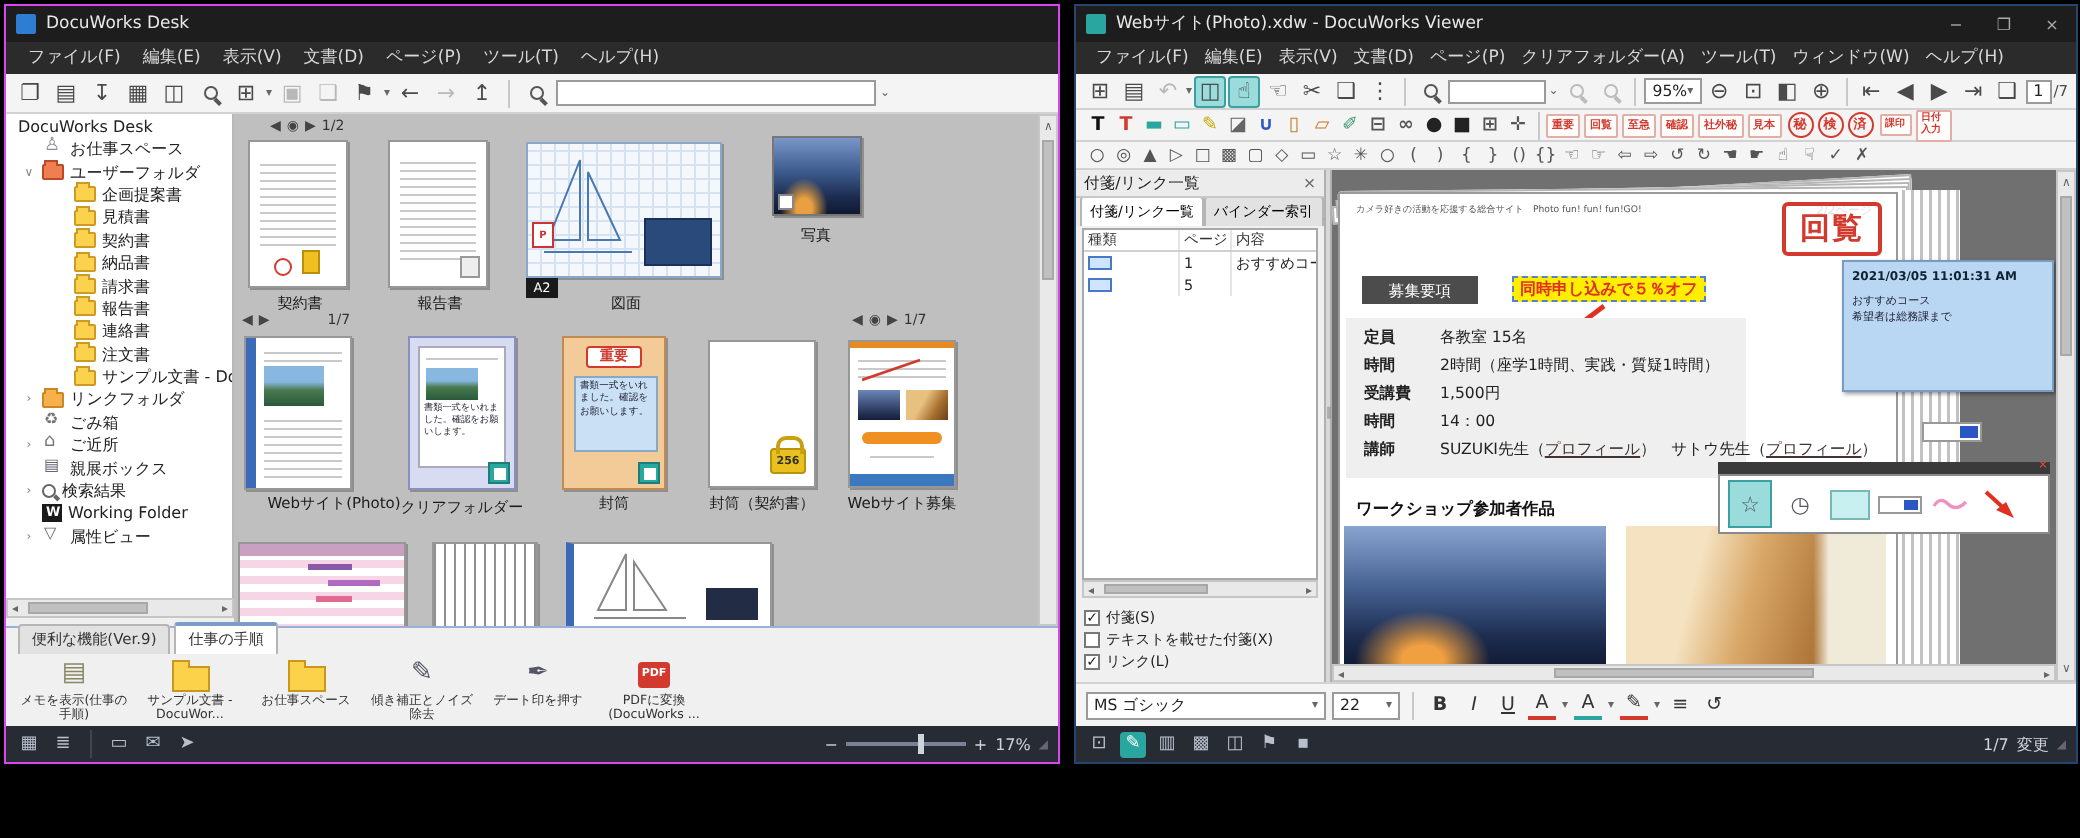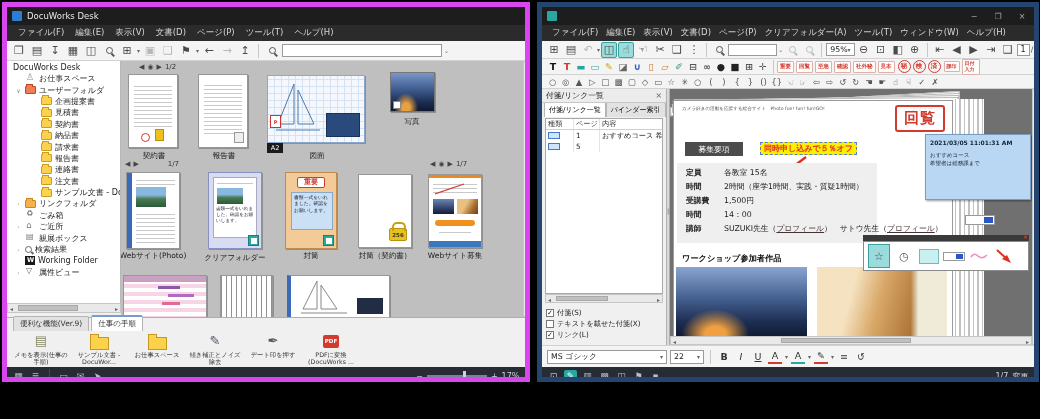--- a/index.html
+++ b/index.html
@@ -1,20 +1,20 @@
 <!DOCTYPE html>
 <html><head>
 <meta charset="utf-8">
 <style>
 *{margin:0;padding:0;box-sizing:border-box}
 html,body{width:1040px;height:419px;background:#000;font-family:"DejaVu Sans",sans-serif;overflow:hidden}
 body{position:relative}
 .abs{position:absolute}
 .flex{display:flex;align-items:center}
-.win{position:absolute;background:#f0f0f0;border:5px solid #d946ef;overflow:hidden}
+.win{position:absolute;background:#f0f0f0;border:1px solid #d946ef;overflow:hidden}
 .tbar{height:18px;background:#1d1d1d;color:#e8e8e8;font-size:8.5px;display:flex;align-items:center;gap:5px;padding:0 5px}
 .appico{width:10px;height:10px;border-radius:1px;flex:none}
 .winctl{margin-left:auto;display:flex;gap:10px;color:#aaa;font-size:8px}
 .winctl span{width:14px;text-align:center}
 .mbar{height:16px;background:#2b2b2b;color:#d8d8d8;font-size:8.5px;display:flex;align-items:center;gap:1px;padding:0 6px}
 .mbar span{padding:1px 5px;white-space:nowrap}
 .tools{background:#f4f4f4;border-bottom:1px solid #d2d2d2;display:flex;align-items:center;gap:2px;font-size:11px;color:#4a4a4a;padding:0 4px}
 .tbi{min-width:16px;height:16px;display:flex;align-items:center;justify-content:center;white-space:nowrap}
 .tbi.dis{opacity:.35}
 .tbi.sel{background:#9adbdb;border:1px solid #3aa0a0;border-radius:2px}
@@ -77,21 +77,21 @@
 .stampbtn{border:1px solid #e2aea6;background:#fffdfc;color:#d23a2e;font-size:5.5px;font-weight:bold;padding:1.5px 2px;white-space:nowrap;border-radius:1px}
 .stampround{width:13px;height:13px;border:1.2px solid #d23a2e;border-radius:50%;color:#d23a2e;font-size:6.5px;font-weight:bold;display:flex;align-items:center;justify-content:center}
 .shape{width:13.2px;text-align:center;font-size:8.5px;color:#555}
 .panelhdr{position:absolute;background:#ececec;border-bottom:1px solid #c8c8c8;font-size:7.8px;color:#222;display:flex;align-items:center;padding:0 4px}
 .ptab{padding:2px 4px;border:1px solid #b5b5b5;border-bottom:none;background:#e2e2e2;font-size:7px;white-space:nowrap;border-radius:2px 2px 0 0}
 .ptab.on{background:#fff}
 .listtbl{position:absolute;background:#fff;border:1px solid #a9a9a9;font-size:7.2px;color:#222;overflow:hidden}
 .lrow{display:flex;height:11px;align-items:center}
 .lrow.hd{border-bottom:1px solid #d0d0d0;color:#333}
 .lc{padding:0 2px;overflow:hidden;white-space:nowrap;flex:none;border-right:1px solid #e4e4e4;height:100%;display:flex;align-items:center}
-.lc:nth-child(1){width:28px}.lc:nth-child(2){width:26px}.lc:nth-child(3){width:120px;border-right:none}
+.lc:nth-child(1){width:48px}.lc:nth-child(2){width:26px}.lc:nth-child(3){width:120px;border-right:none}
 .stickyico{width:12px;height:7px;background:#cfe4ff;border:1px solid #4878c8}
 .chk{display:flex;align-items:center;gap:3px;font-size:7.2px;color:#222;height:11px}
 .box{width:8px;height:8px;border:1px solid #777;background:#fff;font-size:7px;line-height:7px;text-align:center;color:#222;flex:none}
 
 .docarea{position:absolute;background:#707070;overflow:hidden}
 .fan{position:absolute;background:#fff;border:1px solid #b5b5b5;height:9px;transform-origin:right bottom}
 .page{position:absolute;background:#fff;box-shadow:0 0 0 1px #9a9a9a;overflow:hidden}
 .stripes{position:absolute;background:repeating-linear-gradient(90deg,#fff 0 3px,#c2c2c2 3px 4.5px)}
 .stamp{position:absolute;border:2.5px solid #d23a2e;color:#d23a2e;font-weight:bold;display:flex;align-items:center;justify-content:center;background:rgba(255,255,255,.85);border-radius:3px}
 .sticky{position:absolute;background:#b9d7f3;border:1px solid #7a9cc0;box-shadow:1px 1px 2px rgba(0,0,0,.4);font-size:5.5px;color:#223;padding:3px 4px;line-height:1.5}
@@ -294,21 +294,21 @@
       <span>▶</span>
       <span class="pg" style="margin-left:26px">1/7</span>
     </div>
 
     <div class="thumb" style="left:5px;top:111px;width:54px;height:77px">
       <div class="abs" style="left:0;top:0;width:5px;height:100%;background:#3a6ab8"></div>
       <div class="abs lines" style="left:9px;top:4px;right:4px;height:8px"></div>
       <div class="abs" style="left:9px;top:14px;width:30px;height:20px;background:linear-gradient(180deg,#88b8e0 0 40%,#4a7a50 60%,#2a5a3a 100%)"></div>
       <div class="abs lines" style="left:9px;top:38px;right:4px;height:34px"></div>
     </div>
-    <div class="tlab" style="left:32px;top:190px">Webサイト(Photo)</div>
+    <div class="tlab" style="left:50px;top:190px">Webサイト(Photo)</div>
     <div class="thumb" style="left:87px;top:111px;width:54px;height:77px;background:#d8dcf2;border-color:#8890c0">
       <div class="abs" style="left:4px;top:4px;right:4px;bottom:10px;background:#fff;border:1px solid #aab">
         <div class="abs lines" style="left:3px;top:2px;right:3px;height:6px"></div>
         <div class="abs" style="left:3px;top:10px;width:26px;height:16px;background:linear-gradient(180deg,#88b8e0 0 40%,#4a7a50 60%,#2a5a3a 100%)"></div>
         <div class="abs" style="left:2px;top:28px;right:2px;font-size:4.6px;color:#223;line-height:1.3">書類一式をいれました。確認をお願いします。</div>
       </div>
       <span class="badge-teal" style="right:2px;bottom:2px"></span>
     </div>
     <div class="tlab" style="left:114px;top:192px">クリアフォルダー</div>
     <div class="thumb" style="left:164px;top:111px;width:52px;height:77px;background:#f2cb98;border-color:#c08a50">
@@ -407,20 +407,21 @@
     </div>
     <span>+</span>
     <span>17%</span>
     <span style="font-size:6px;color:#667">◢</span>
   </div>
 </div>
 
 <div class="win" style="left:537px;top:2px;width:502px;height:380px;border-color:#24466e">
   <div class="tbar">
     <span class="appico" style="background:#2aa6a0"></span>
+    <span>Webサイト(Photo).xdw - DocuWorks Viewer</span>
     <span class="winctl">
       <span>−</span>
       <span>❐</span>
       <span>×</span>
     </span>
   </div>
   <div class="mbar" style="gap:0">
       <span style="padding:1px 4px">ファイル(F)</span>
       <span style="padding:1px 4px">編集(E)</span>
       <span style="padding:1px 4px">表示(V)</span>

